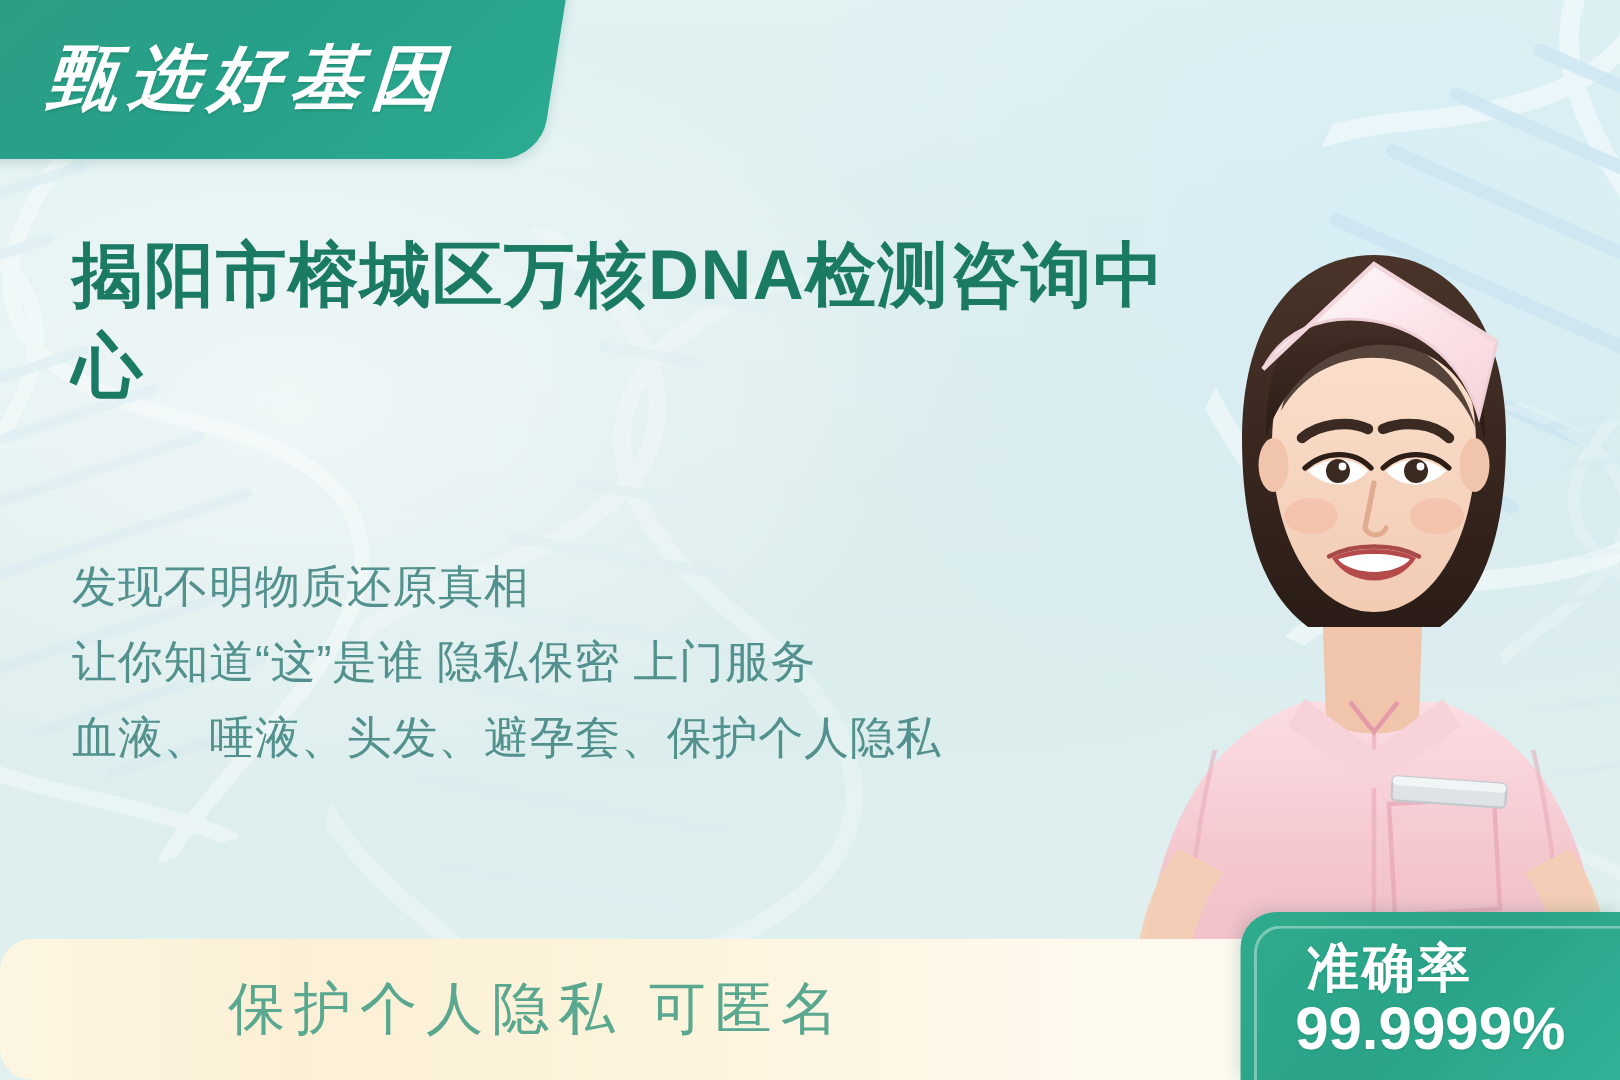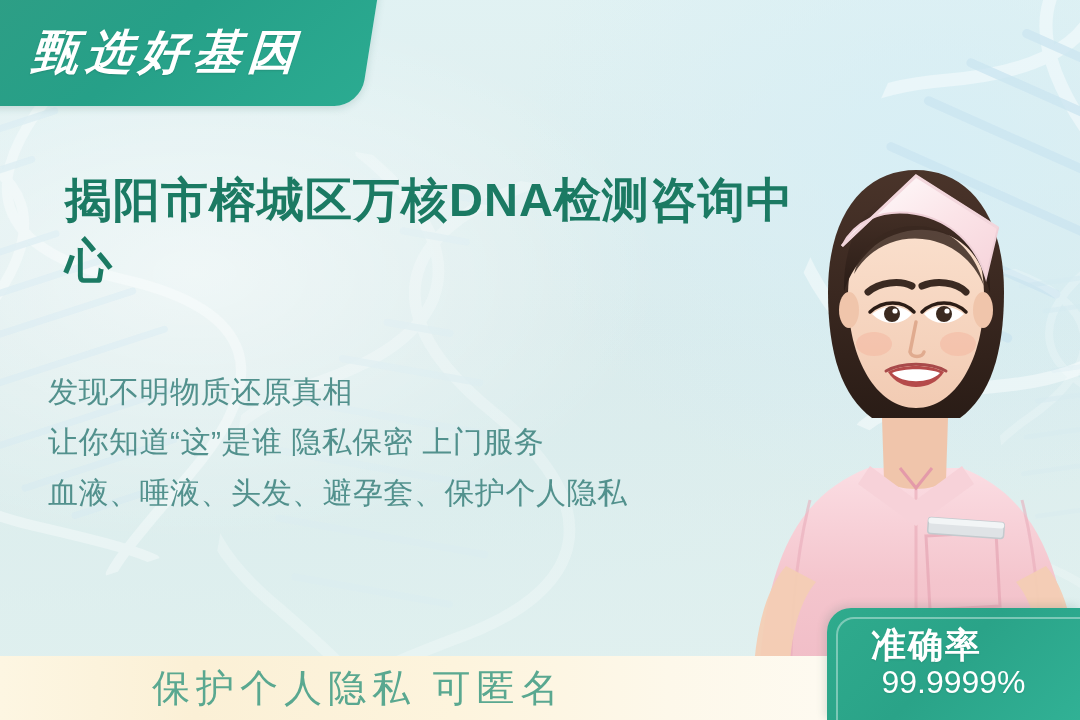--- a/index.html
+++ b/index.html
@@ -83,21 +83,21 @@
     left: 48px;
     top: 152px;
     width: 790px;
   }
   .headline {
     color: #1b7a63;
     font-size: 47px;
     line-height: 1.30;
     font-weight: 700;
     letter-spacing: 1px;
-    margin: 17px;
+    margin: 0;
     max-width: 770px;
   }
   .body-copy {
     margin: 0;
     position: absolute;
     left: 0;
     top: 215px;
     width: 720px;
     color: #52918d;
     font-size: 30px;
@@ -117,23 +117,24 @@
     pointer-events: none;
   }
   .nurse svg { display: block; }
 
   
   .footer-strip {
     position: absolute;
     left: 0;
     right: 0;
     bottom: 0;
-    height: 64px;
+    height: 94px;
     background: linear-gradient(90deg,
       #fdf6e2 0%, #fbf0d6 18%, #fdf4dd 42%, #fdf8ea 62%, #fefbf3 82%, #fdf9ee 100%);
+    border-radius: 21px;
   }
   .footer-text {
     position: absolute;
     left: 152px;
     top: 50%;
     transform: translateY(-50%);
     color: #5aa890;
     font-size: 38px;
     font-weight: 300;
     letter-spacing: 6px;
@@ -173,22 +174,22 @@
     letter-spacing: 2px;
     text-shadow: 0 1px 2px rgba(0,0,0,.10);
     margin-left: 44px;
   }
   .badge-value {
     position: absolute;
     left: 0; right: 0;
     top: 56px;
     text-align: center;
     color: #ffffff;
-    font-size: 32px;
-    font-weight: 400;
+    font-size: 40px;
+    font-weight: 700;
     letter-spacing: 0px;
     text-shadow: 0 1px 2px rgba(0,0,0,.10);
   }
 </style>
 </head>
 <body>
 
 <div id="banner">
 
   <div class="bg-wash"></div>

